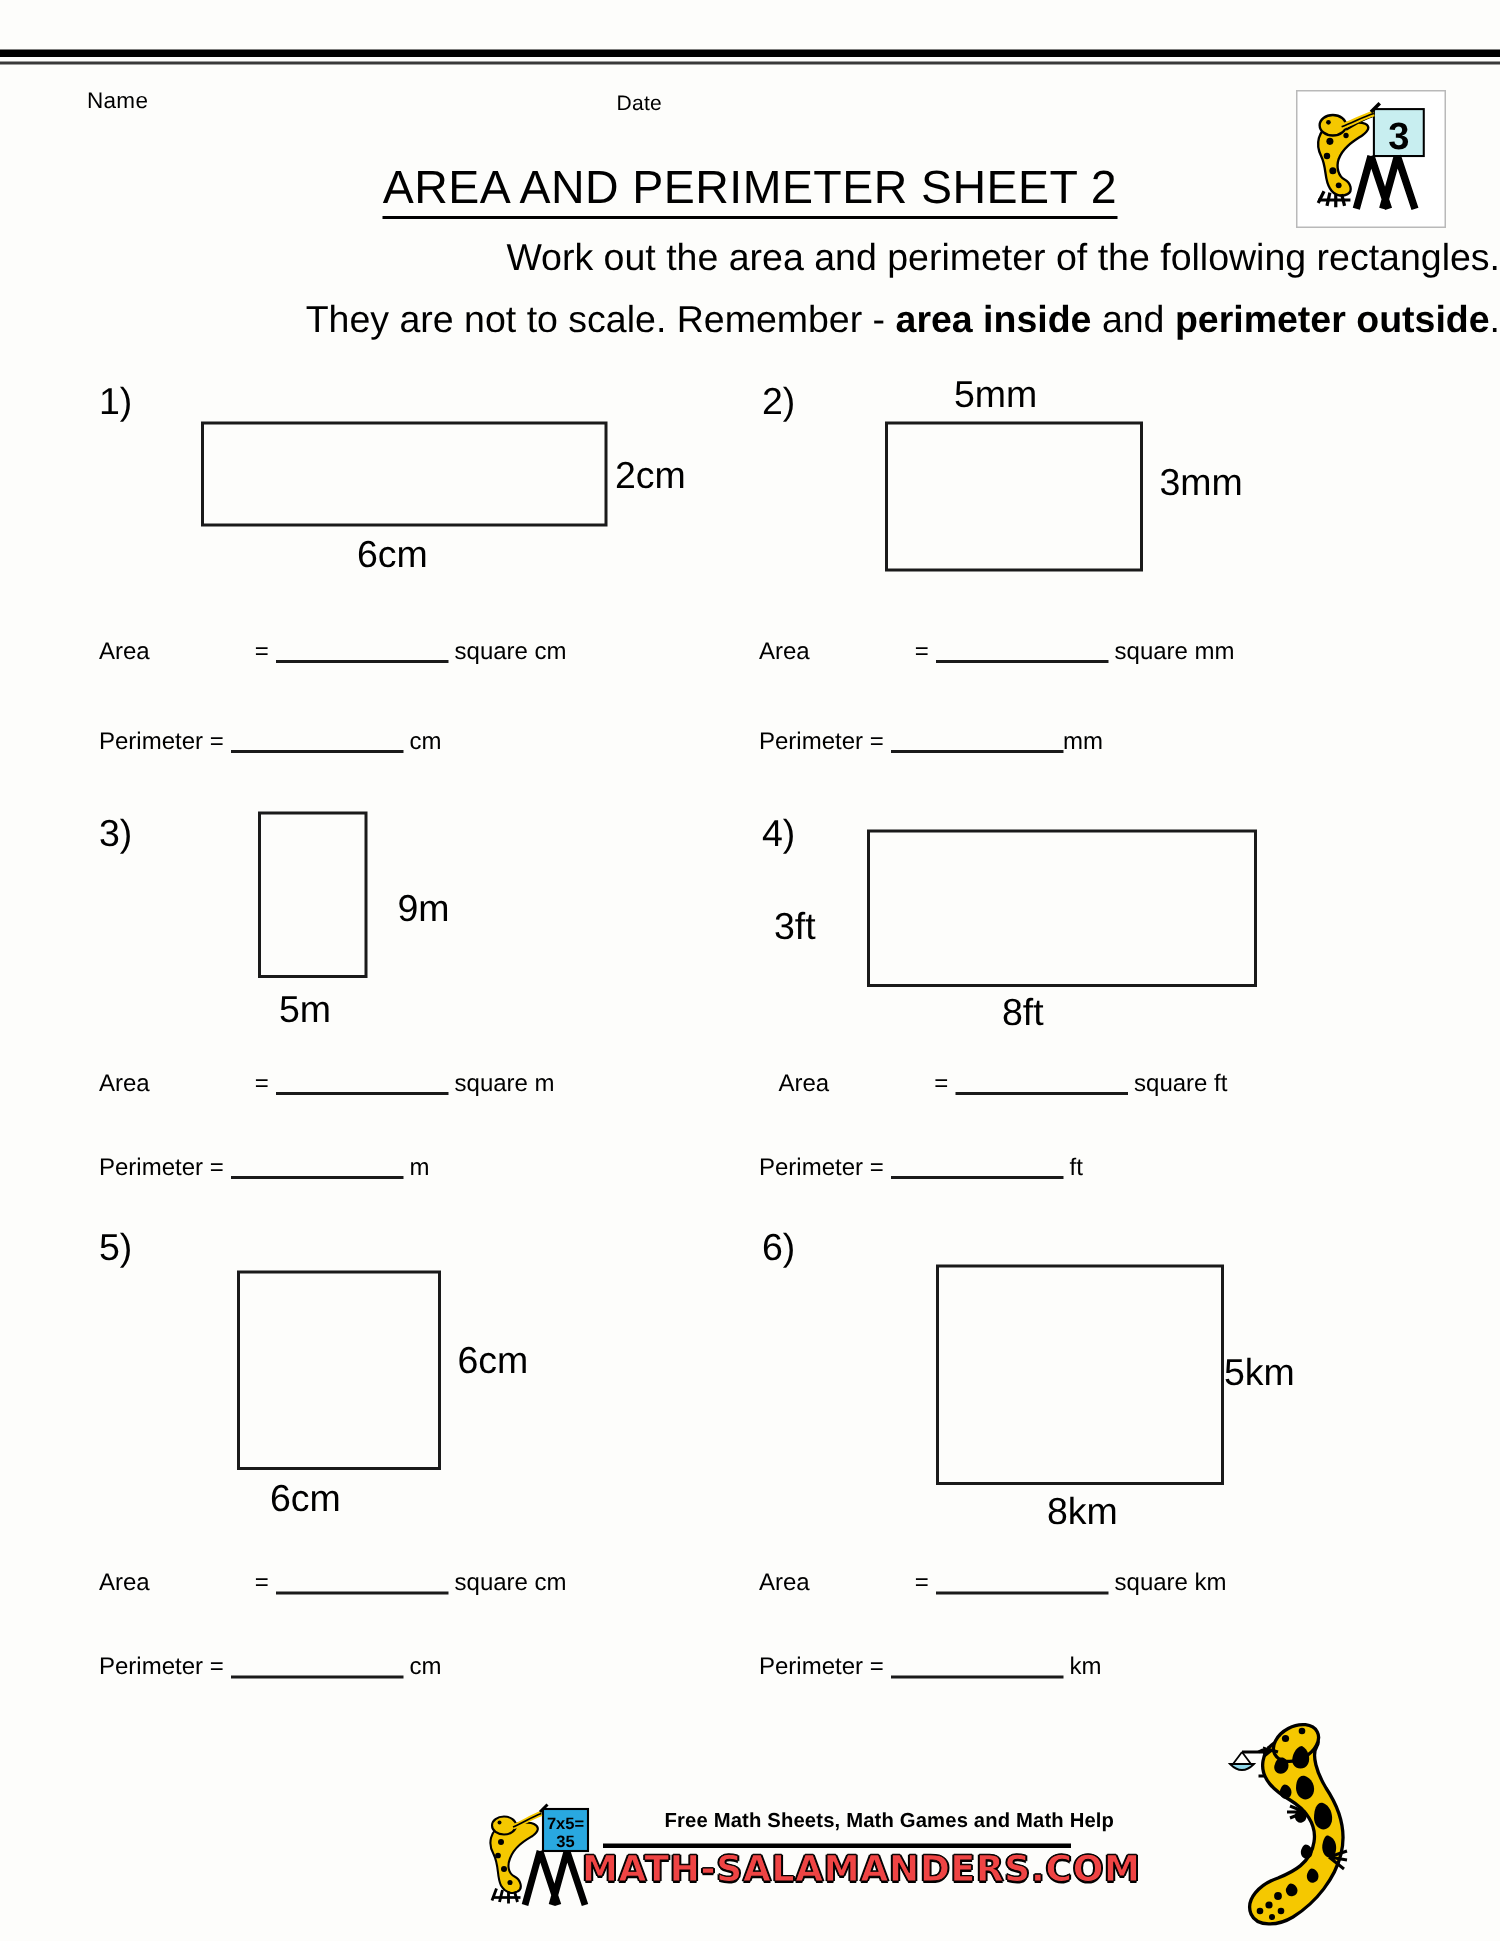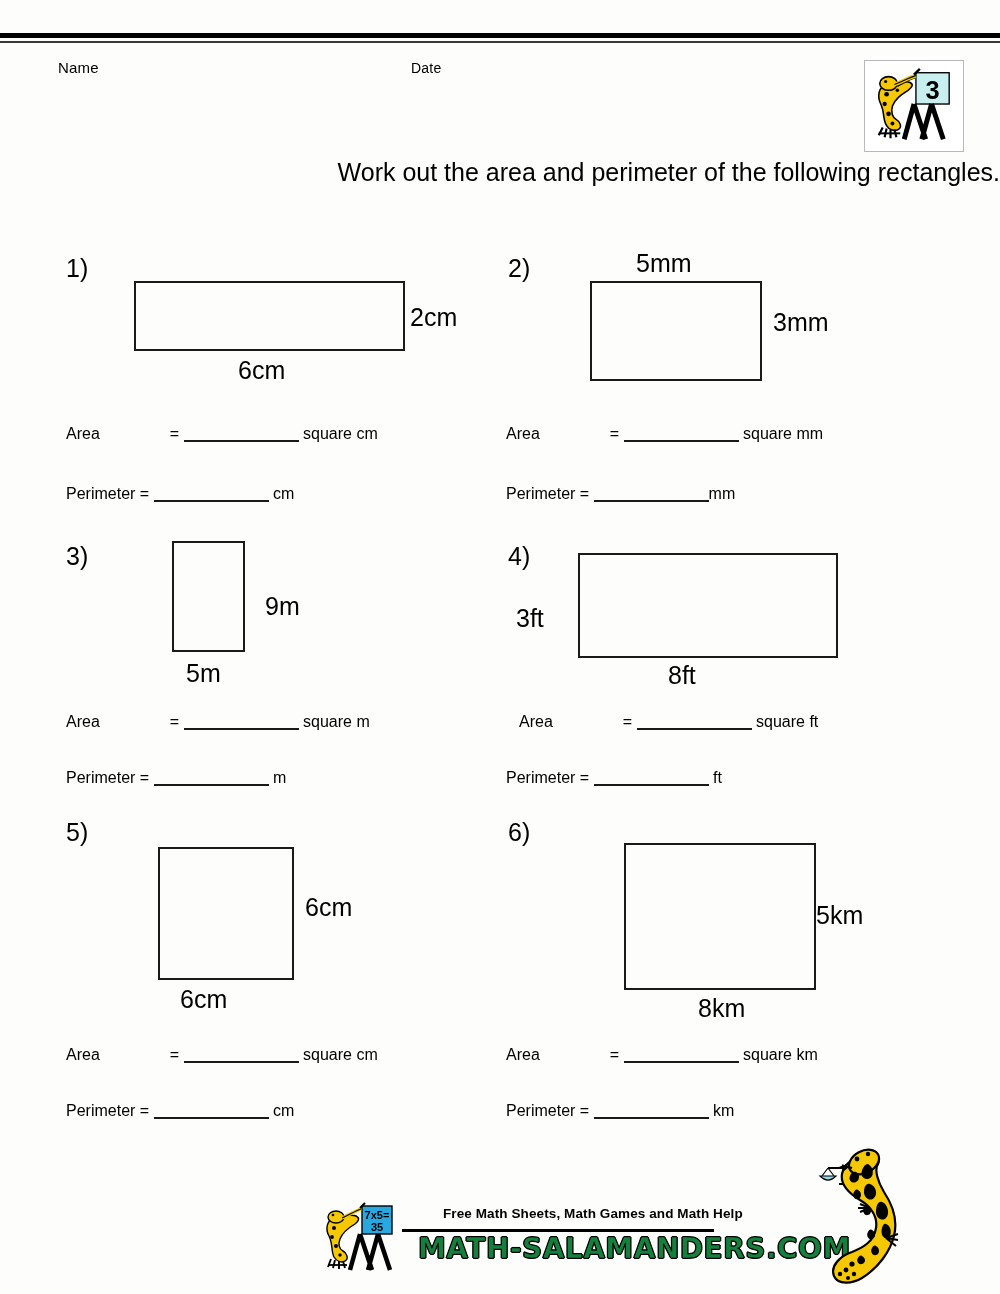--- a/index.html
+++ b/index.html
@@ -148,29 +148,29 @@
   .footer-rule {
     position: absolute;
     left: 84px;
     top: 31px;
     width: 312px;
     height: 3px;
     background: #000;
   }
   .footer-url {
     position: absolute;
-    left: 100px;
+    left: 70px;
     top: 34px;
-    font-size: 28px;
+    font-size: 24px;
     font-weight: bold;
     letter-spacing: .5px;
     font-family: "DejaVu Sans", sans-serif;
     white-space: nowrap;
     -webkit-text-stroke: 0.6px #000;
-    color: #15803d;
+    color: #ef4444;
     text-shadow:
       1px 0 0 #000, -1px 0 0 #000, 0 1px 0 #000, 0 -1px 0 #000;
   }
 
   .salamander-big {
     position: absolute;
     left: 812px;
     top: 1142px;
     width: 170px;
     height: 150px;
@@ -212,22 +212,24 @@
       <circle cx="20" cy="44" r="2.2" fill="#000"></circle>
       <circle cx="24" cy="54" r="2.4" fill="#000"></circle>
       <circle cx="28" cy="64" r="2" fill="#000"></circle>
       <circle cx="33" cy="30" r="1.8" fill="#000"></circle>
 
       <path d="M18 68 L14 76 M22 69 L20 78 M26 70 L26 79 M30 70 L32 78" stroke="#000" stroke-width="2.2"></path>
       <path d="M14 74 L36 74" stroke="#000" stroke-width="2"></path>
     </svg>
   </div>
 
+  <div class="sheet-title"><span>AREA AND PERIMETER SHEET 2</span></div>
 
   <div class="instr instr-1">Work out the area and perimeter of the following rectangles.</div>
+  <div class="instr instr-2"><span>They are not to scale. Remember - </span><b>area inside</b><span> and </span><b>perimeter outside</b><span>.</span></div>
 
   <div>
     <div class="q-num" style="left:66px; top:254px;">1)</div>
     <div class="rect" style="left:134px; top:281px; width:271px; height:70px;"></div>
     <div class="dim" style="left:410px; top:303px;">2cm</div>
     <div class="dim" style="left:238px; top:356px;">6cm</div>
     <div class="answer-line" style="left:66px; top:419px;"><span>Area</span><span style="display:inline-block;width:70px;"></span><span>=</span> <span class="blank"></span> <span>square cm</span></div>
     <div class="answer-line" style="left:66px; top:479px;"><span>Perimeter =</span> <span class="blank"></span> <span>cm</span></div>
   </div>
 

